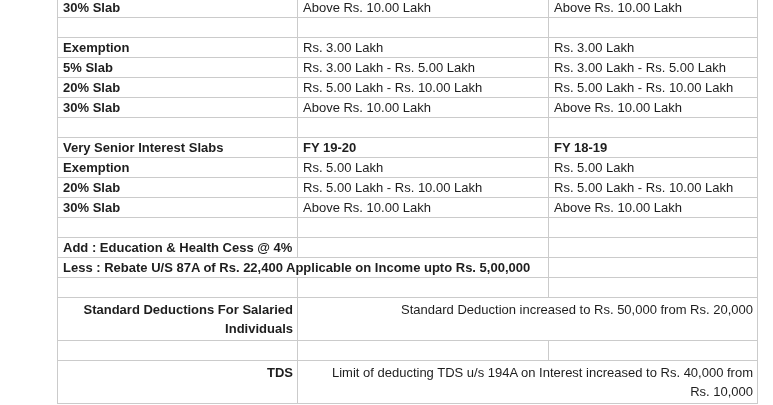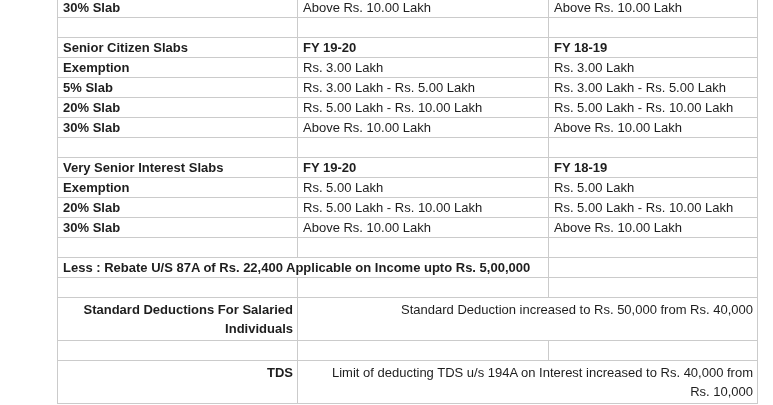--- a/index.html
+++ b/index.html
@@ -61,25 +61,20 @@
           <td class="b">30% Slab</td>
           <td>Above Rs. 10.00 Lakh</td>
           <td>Above Rs. 10.00 Lakh</td>
         </tr>
         <tr>
           <td></td>
           <td></td>
           <td></td>
         </tr>
         <tr>
-          <td class="b">Senior Citizen Slabs</td>
-          <td class="b">FY 19-20</td>
-          <td class="b">FY 18-19</td>
-        </tr>
-        <tr>
           <td class="b">Exemption</td>
           <td>Rs. 3.00 Lakh</td>
           <td>Rs. 3.00 Lakh</td>
         </tr>
         <tr>
           <td class="b">5% Slab</td>
           <td>Rs. 3.00 Lakh - Rs. 5.00 Lakh</td>
           <td>Rs. 3.00 Lakh - Rs. 5.00 Lakh</td>
         </tr>
         <tr>
@@ -116,32 +111,37 @@
           <td class="b">30% Slab</td>
           <td>Above Rs. 10.00 Lakh</td>
           <td>Above Rs. 10.00 Lakh</td>
         </tr>
         <tr>
           <td></td>
           <td></td>
           <td></td>
         </tr>
         <tr>
+          <td class="b">Add : Education &amp; Health Cess @ 4%</td>
+          <td></td>
+          <td></td>
+        </tr>
+        <tr>
           <td class="b" colspan="2">Less : Rebate U/S 87A of Rs. 22,400 Applicable on Income upto Rs. 5,00,000</td>
           <td></td>
         </tr>
         <tr>
           <td></td>
           <td></td>
           <td></td>
         </tr>
         <tr>
           <td class="b tall pre">Standard Deductions For Salaried
 Individuals</td>
-          <td class="tall pre" colspan="2">Standard Deduction increased to Rs. 50,000 from Rs. 40,000</td>
+          <td class="tall pre" colspan="2">Standard Deduction increased to Rs. 50,000 from Rs. 20,000</td>
         </tr>
         <tr>
           <td></td>
           <td></td>
           <td></td>
         </tr>
         <tr>
           <td class="b tall pre">TDS</td>
           <td class="tall pre" colspan="2">Limit of deducting TDS u/s 194A on Interest increased to Rs. 40,000 from
 Rs. 10,000</td>

